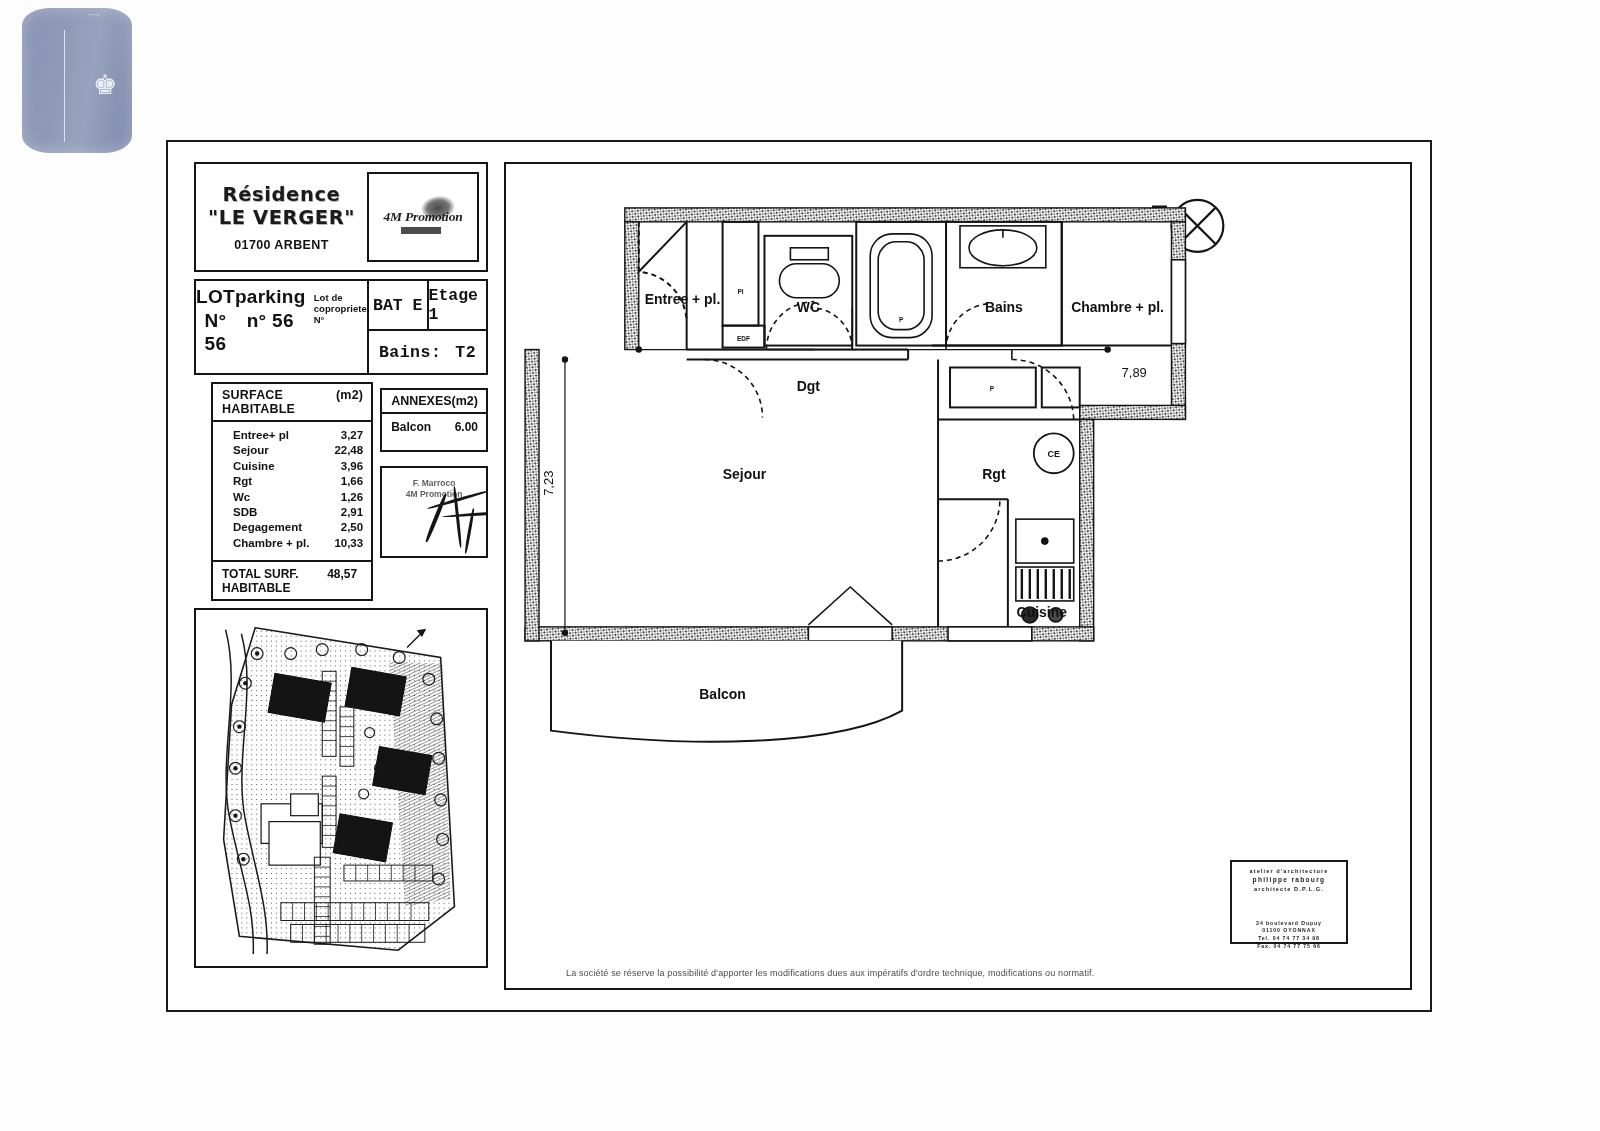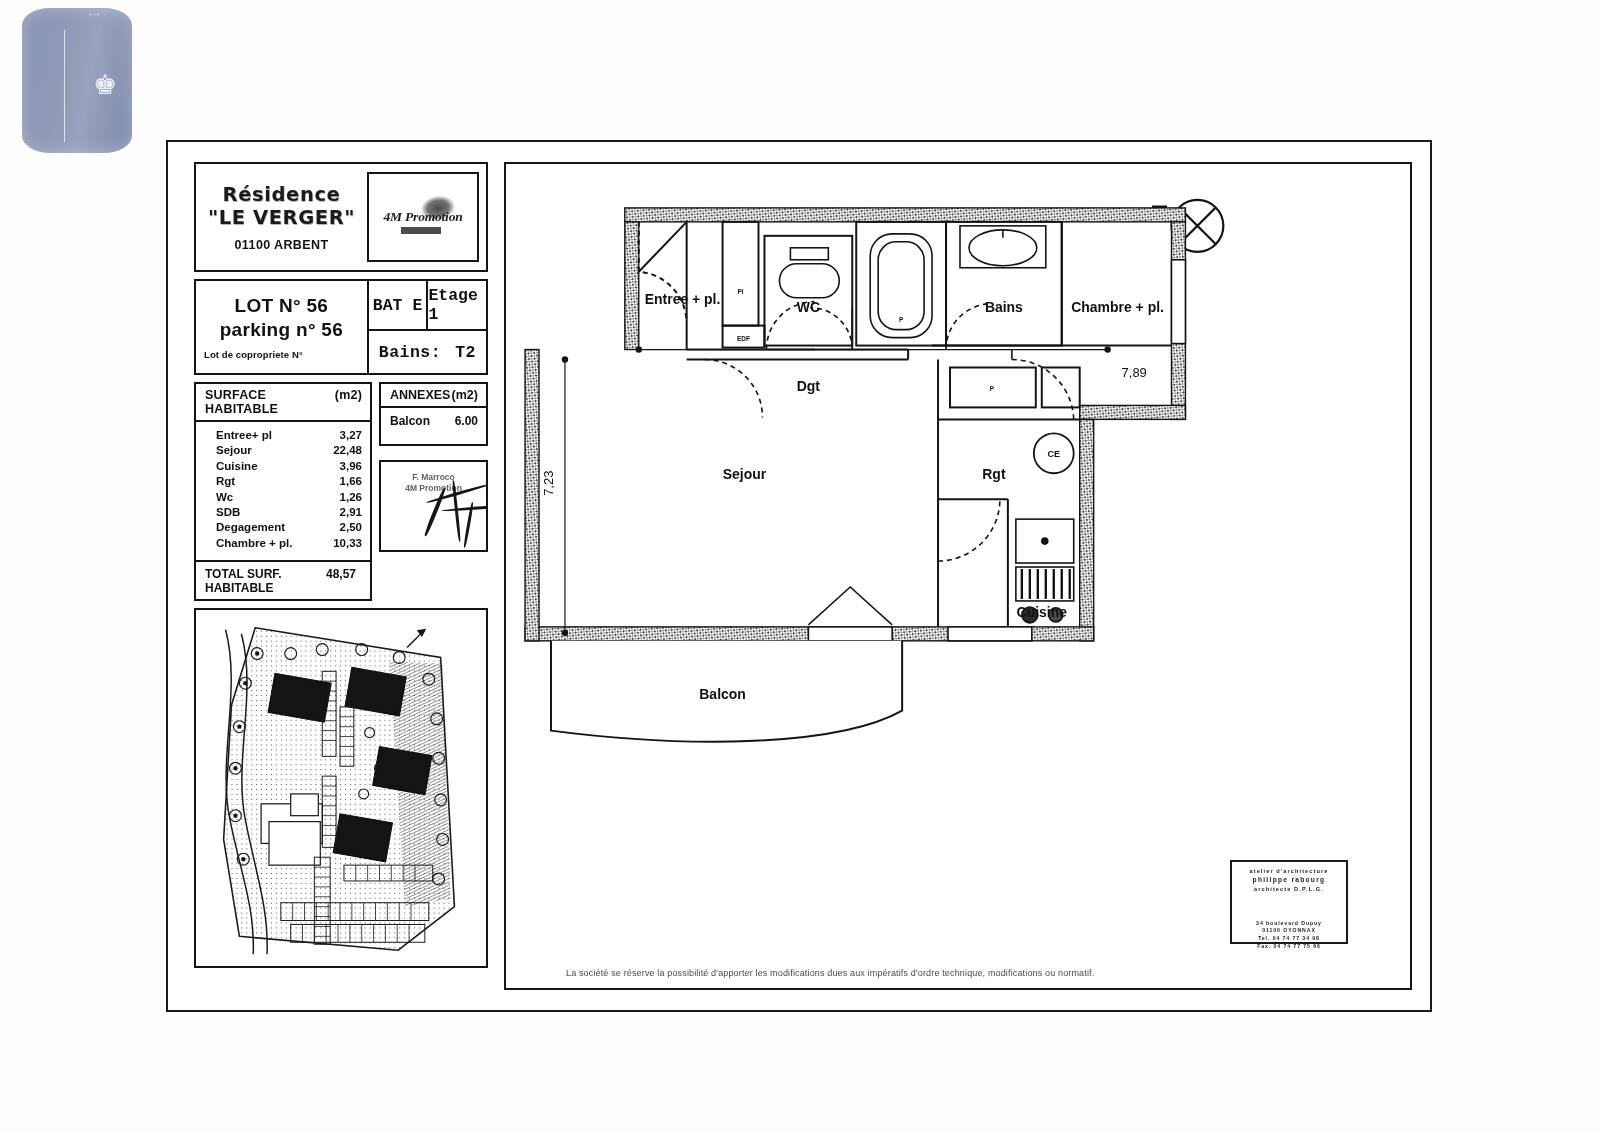--- a/index.html
+++ b/index.html
@@ -163,21 +163,21 @@
     z-index: 1;
     opacity: .8;
   }
 
   
   #lot-block { display: flex; height: 96px; }
   #lot-cell {
     width: 178px;
     border-right: 2px solid #141414;
     display: flex;
-    flex-direction: column;
+    flex-direction: row;
     justify-content: center;
     padding: 4px 0 4px 0;
     box-sizing: border-box;
   }
   .lot-line {
     text-align: center;
     font-weight: bold;
     font-size: 19px;
     letter-spacing: .3px;
     line-height: 1.24;
@@ -210,21 +210,21 @@
     align-items: center;
     justify-content: center;
     font-size: 16.5px;
     font-weight: bold;
     letter-spacing: .5px;
   }
   .type-row .tval { margin-left: 14px; }
 
   
   #surfaces-row { display: flex; gap: 7px; margin-top: 7px; }
-  #surface-block { width: 178px; box-sizing: border-box; }
+  #surface-block { width: 178px; box-sizing: border-box; margin-left: 17px; }
   .sh-head {
     display: flex;
     justify-content: space-between;
     padding: 4px 8px 4px 9px;
     border-bottom: 2px solid #141414;
     font-weight: bold;
     font-size: 12.5px;
     letter-spacing: .2px;
   }
   .sh-body { padding: 6px 8px 4px 20px; }
@@ -240,21 +240,21 @@
     justify-content: space-between;
     border-top: 2px solid #141414;
     margin-top: 5px;
     padding: 5px 8px 4px 9px;
     font-weight: bold;
     font-size: 12px;
     gap: 16px;
   }
   .sh-total .tv { padding-right: 6px; }
 
-  #annex-col { flex: 1 1 auto; display: flex; flex-direction: column; gap: 7px; }
+  #annex-col { flex: 1 1 auto; display: flex; flex-direction: column; gap: 7px; margin-top: 6px; }
   #annex-block { box-sizing: border-box; }
   .an-head {
     display: flex;
     justify-content: space-between;
     padding: 4px 8px 4px 9px;
     border-bottom: 2px solid #141414;
     font-weight: bold;
     font-size: 12.5px;
   }
   .an-body { padding: 6px 8px 16px 9px; }
@@ -366,21 +366,21 @@
   <div id="doc-frame">
 
     <div id="left-col">
 
       <div class="blk" id="header-block">
         <div id="residence-cell">
           <div class="res-title">
             <div>Résidence</div>
             <div>"LE VERGER"</div>
           </div>
-          <div class="res-city">01100 ARBENT</div>
+          <div class="res-city">01700 ARBENT</div>
         </div>
         <div id="promoter-cell">
           <div class="promoter-smudge"></div>
           <div class="promoter-bar"></div>
           <div class="promoter-logo">4M Promotion</div>
         </div>
       </div>
 
       <div class="blk" id="lot-block">
         <div id="lot-cell">

